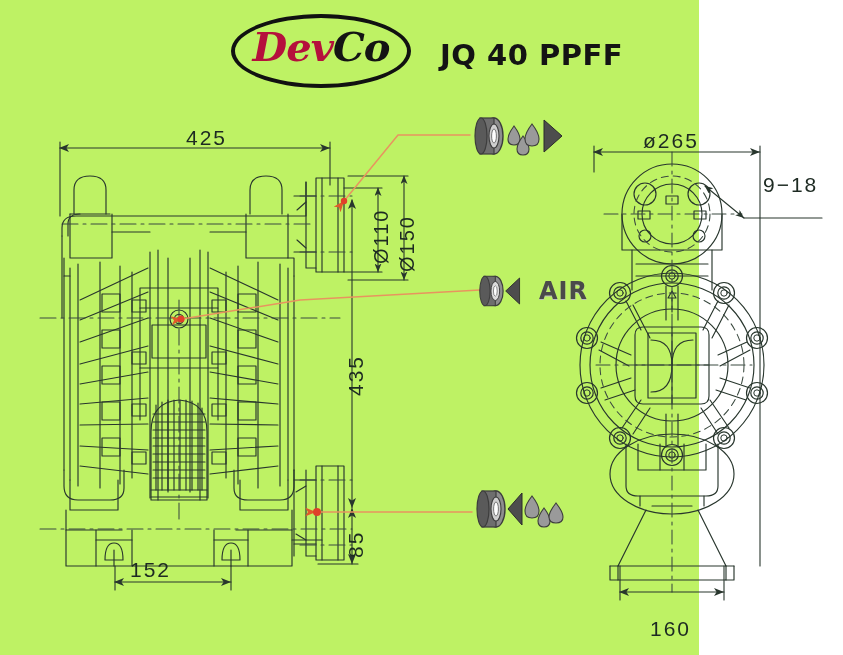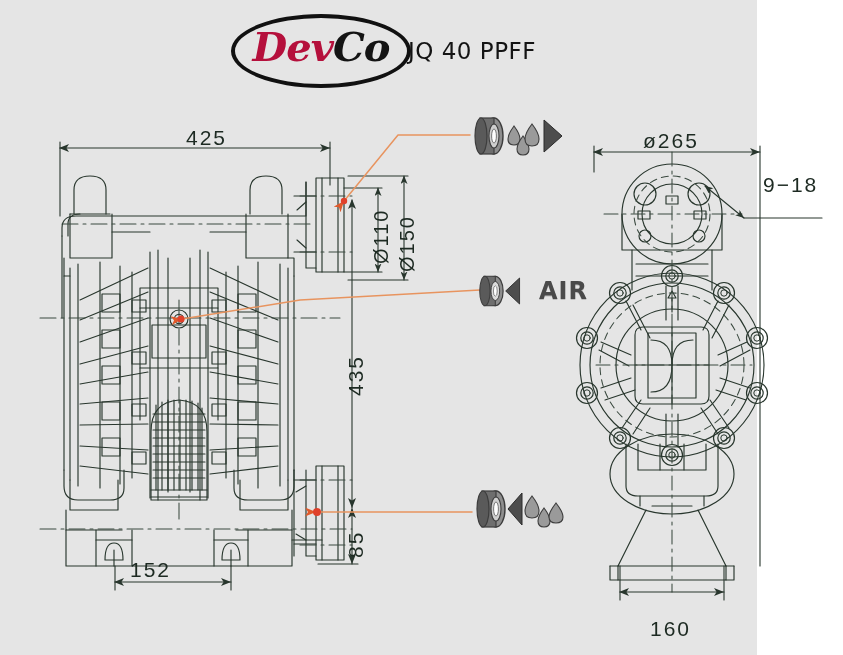--- a/index.html
+++ b/index.html
@@ -12,23 +12,23 @@
     width: 843px;
     height: 655px;
     position: relative;
     overflow: hidden;
     font-family: "Liberation Sans", sans-serif;
   }
 
   .sheet {
     position: absolute;
     left: 0; top: 0;
-    width: 757px;
+    width: 699px;
     height: 655px;
-    background: #e5e5e5;
+    background: #bef264;
   }
 
   
   .header {
     position: absolute;
     left: 0;
     top: 0;
     width: 843px;
     height: 100px;
   }
@@ -59,25 +59,25 @@
     font-weight: bold;
     font-size: 40px;
     letter-spacing: -1px;
     white-space: nowrap;
   }
   .logo-dev { color: #b5103c; }
   .logo-co  { color: #141414; }
 
   .model-title {
     position: absolute;
-    left: 408px;
+    left: 440px;
     top: 38px;
     font-family: "DejaVu Sans", sans-serif;
-    font-weight: normal;
-    font-size: 23px;
+    font-weight: bold;
+    font-size: 29px;
     color: #141414;
     letter-spacing: 0.5px;
     white-space: nowrap;
   }
 
   
   .drawing-canvas {
     position: absolute;
     left: 0;
     top: 0;

